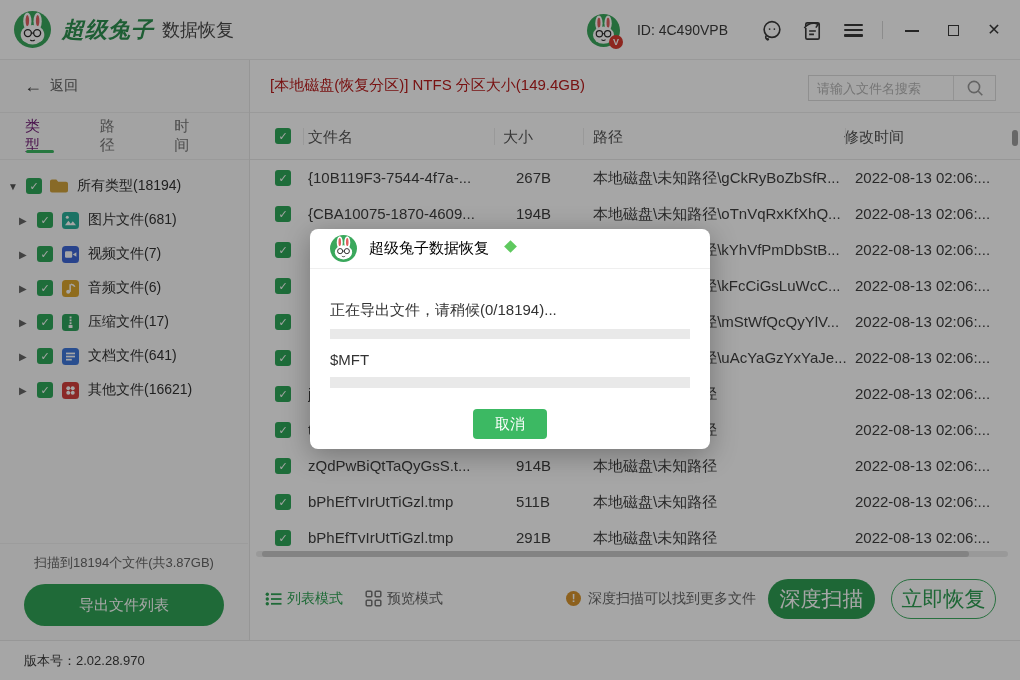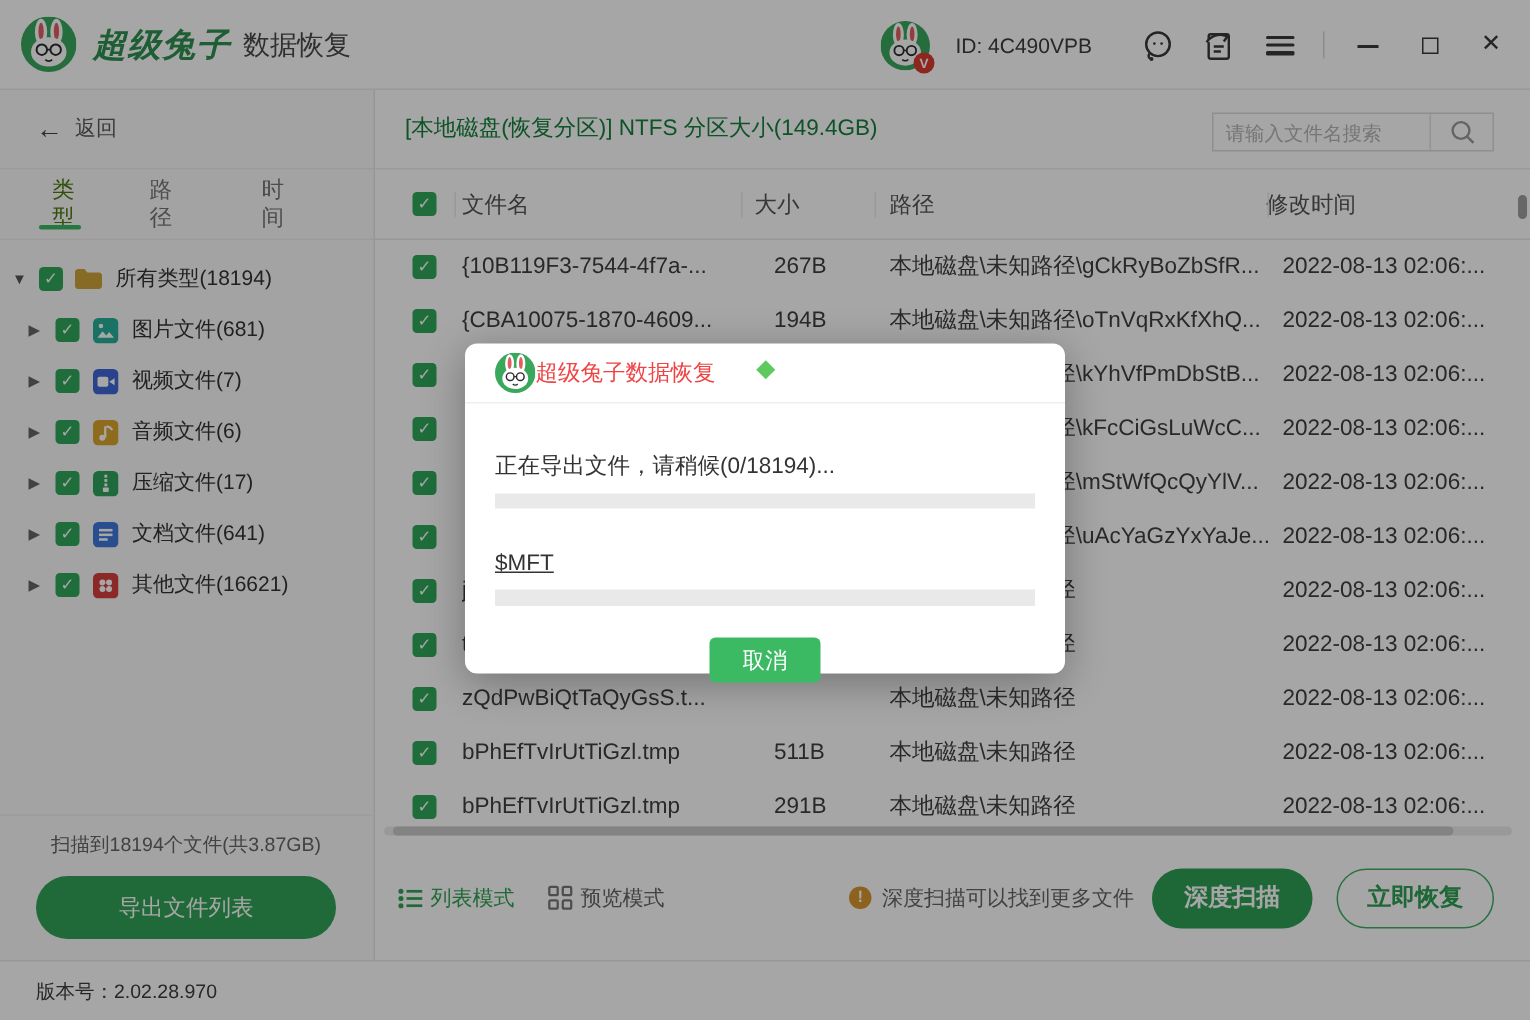--- a/index.html
+++ b/index.html
@@ -26,38 +26,38 @@
   .max-icon { width:11px; height:11px; border:1.8px solid #3a3a3a; }
   .close-icon { font-size:16px; color:#3a3a3a; line-height:1; }
 
   
   .sidebar { position:absolute; left:0; top:60px; width:250px; height:580px; background:#fafafa; border-right:1px solid #e7e7e7; }
   .back-row { height:53px; display:flex; align-items:center; padding-left:24px; border-bottom:1px solid #ededed; color:#5a5a5a; }
   .back-arrow { font-size:18px; margin-right:8px; color:#444; }
   .back-label { font-size:14px; }
   .tabs-row { height:47px; display:flex; align-items:stretch; padding-left:25px; border-bottom:1px solid #ededed; }
   .tab { position:relative; margin-right:50px; font-size:15px; color:#777; display:flex; align-items:center; }
-  .tab.active { color:#4d7c0f;text-align:right; }
+  .tab.active { color:#701a75; }
   .tab.active::after { content:""; position:absolute; left:1px; bottom:6px; width:28px; height:3px; background:#3cb963; border-radius:2px; }
   .tree { padding-top:9px; }
   .tree-item { height:34px; display:flex; align-items:center; font-size:14px; color:#333; }
   .tree-item .caret { width:11px; font-size:10px; color:#555; margin-left:8px; flex:none; }
   .tree-item.child .caret { margin-left:19px; color:#666; }
   .cb { width:16px; height:16px; background:#2fa85a; border-radius:3px; color:#fff; font-size:11px; line-height:16px; text-align:center; flex:none; }
   .tree-item .cb { margin-left:7px; }
   .ticon { width:20px; margin-left:7px; display:flex; align-items:center; justify-content:center; flex:none; }
   .tlabel { margin-left:8px; white-space:nowrap; }
   .sb-footer { position:absolute; left:0; right:1px; bottom:14px; text-align:center; padding-top:10px; border-top:1px solid #f0f0f0; }
   .scan-summary { font-size:13px; color:#666; }
   .export-btn { margin-top:12px; width:200px; height:42px; border:none; border-radius:21px; background:#31a456; color:#fff; font-size:15px; font-family:inherit; }
 
   
   .content { position:absolute; left:250px; top:60px; width:770px; height:580px; background:#fff; }
   .infobar { position:absolute; left:0; top:0; right:0; height:53px; border-bottom:1px solid #ededed; }
-  .partition-info { position:absolute; left:20px; top:16px; font-size:15px; color:#15803d; }
+  .partition-info { position:absolute; left:20px; top:16px; font-size:15px; color:#b91c1c; }
   .searchbox { position:absolute; right:24px; top:15px; width:188px; height:26px; border:1px solid #dcdcdc; display:flex; }
   .searchbox input { flex:1; border:none; outline:none; background:transparent; padding:0 8px; font-size:13px; color:#444; font-family:inherit; min-width:0; }
   .searchbox input::placeholder { color:#b5b5b5; }
   .search-btn { width:42px; border-left:1px solid #e2e2e2; display:flex; align-items:center; justify-content:center; }
 
   .thead { position:absolute; left:0; top:53px; right:0; height:47px; border-bottom:1px solid #e8e8e8; }
   .thead .cb { position:absolute; left:25px; top:15px; }
   .th { position:absolute; top:0; line-height:47px; font-size:15px; color:#555; white-space:nowrap; }
   .th-sep { position:absolute; top:15px; width:1px; height:17px; background:#ececec; }
 
@@ -75,39 +75,39 @@
   .hscroll .thumb { position:absolute; left:6px; top:0; width:94%; height:6px; background:#c9c9c9; border-radius:3px; }
 
   .toolbar { position:absolute; left:0; right:0; top:497px; bottom:0; display:flex; align-items:center; padding:0 24px 0 15px; }
   .mode { display:flex; align-items:center; margin-right:22px; }
   .mode-label { font-size:14px; margin-left:5px; }
   .mode.list .mode-label { color:#31a456; }
   .mode.preview .mode-label { color:#666; }
   .deep-hint { display:flex; align-items:center; margin-left:auto; }
   .warn-icon { width:15px; height:15px; border-radius:50%; background:#d9962f; color:#fff; font-size:11px; font-weight:bold; text-align:center; line-height:15px; }
   .hint-text { font-size:14px; color:#666; margin-left:7px; }
-  .pill-btn { height:40px; border-radius:20px; font-size:16px; font-family:inherit;font-weight:bold; }
+  .pill-btn { height:40px; border-radius:20px; font-size:21px; font-family:inherit; }
   .deep-btn { width:107px; margin-left:12px; border:none; background:#2f9e54; color:#fff; }
   .recover-btn { width:105px; margin-left:16px; background:transparent; border:1px solid #3fae63; color:#2f9e54; }
 
   
   .statusbar { position:absolute; left:0; bottom:0; width:1020px; height:40px; background:#fff; border-top:1px solid #e9e9e9; line-height:39px; padding-left:24px; font-size:13px; color:#3c3c3c; }
 
   
   .overlay { position:absolute; inset:0; background:rgba(0,0,0,0.35); z-index:10; }
   .modal { position:absolute; left:310px; top:229px; width:400px; height:220px; background:#fff; border-radius:8px; z-index:20; box-shadow:0 6px 28px rgba(0,0,0,0.30); }
   .modal-head { height:40px; display:flex; align-items:center; padding:0 20px; border-bottom:1px solid #efefef; position:relative; }
   .modal-head svg { width:27px; height:27px; }
-  .modal-title { font-size:15px; color:#ef4444; font-weight:500; }
+  .modal-title { font-size:15px; color:#000000; margin-left:12px; font-weight:500; }
   .diamond { position:absolute; left:196px; top:13px; width:9px; height:9px; background:#5fc95f; transform:rotate(45deg); }
   .modal-body { padding:0 20px; }
   .m-status { margin-top:32px; font-size:15px; color:#333; }
   .bar { margin-top:9px; height:10px; background:#e9e9e9; overflow:hidden; }
   .bar .fill { height:100%; background:#3bbc66; width:0; }
-  .m-file { margin-top:28px; font-size:15px; color:#333;text-decoration:underline; }
+  .m-file { margin-top:12px; font-size:15px; color:#333; }
   .bar2 { height:11px; }
   .cancel-btn { display:block; margin:21px auto 0; width:74px; height:30px; border:none; border-radius:4px; background:#3cb963; color:#fff; font-size:15px; font-family:inherit; }
 </style>
 </head>
 <body>
 
 <svg width="0" height="0" style="position:absolute">
   <symbol id="rabbit" viewBox="0 0 36 36">
     <circle cx="18" cy="18" r="18" fill="#3aa85c"></circle>
     <ellipse cx="13" cy="10" rx="4" ry="8.5" fill="#fff"></ellipse>
@@ -368,20 +368,21 @@
       <span class="cb rcb">✓</span>
       <span class="cell c-name">t</span>
       <span class="cell c-size"></span>
       <span class="cell c-path">本地磁盘\未知路径</span>
       <span class="cell c-time">2022-08-13 02:06:...</span>
     </div>
 
     <div class="trow">
       <span class="cb rcb">✓</span>
       <span class="cell c-name">zQdPwBiQtTaQyGsS.t...</span>
+      <span class="cell c-size">914B</span>
       <span class="cell c-path">本地磁盘\未知路径</span>
       <span class="cell c-time">2022-08-13 02:06:...</span>
     </div>
 
     <div class="trow">
       <span class="cb rcb">✓</span>
       <span class="cell c-name">bPhEfTvIrUtTiGzl.tmp</span>
       <span class="cell c-size">511B</span>
       <span class="cell c-path">本地磁盘\未知路径</span>
       <span class="cell c-time">2022-08-13 02:06:...</span>

